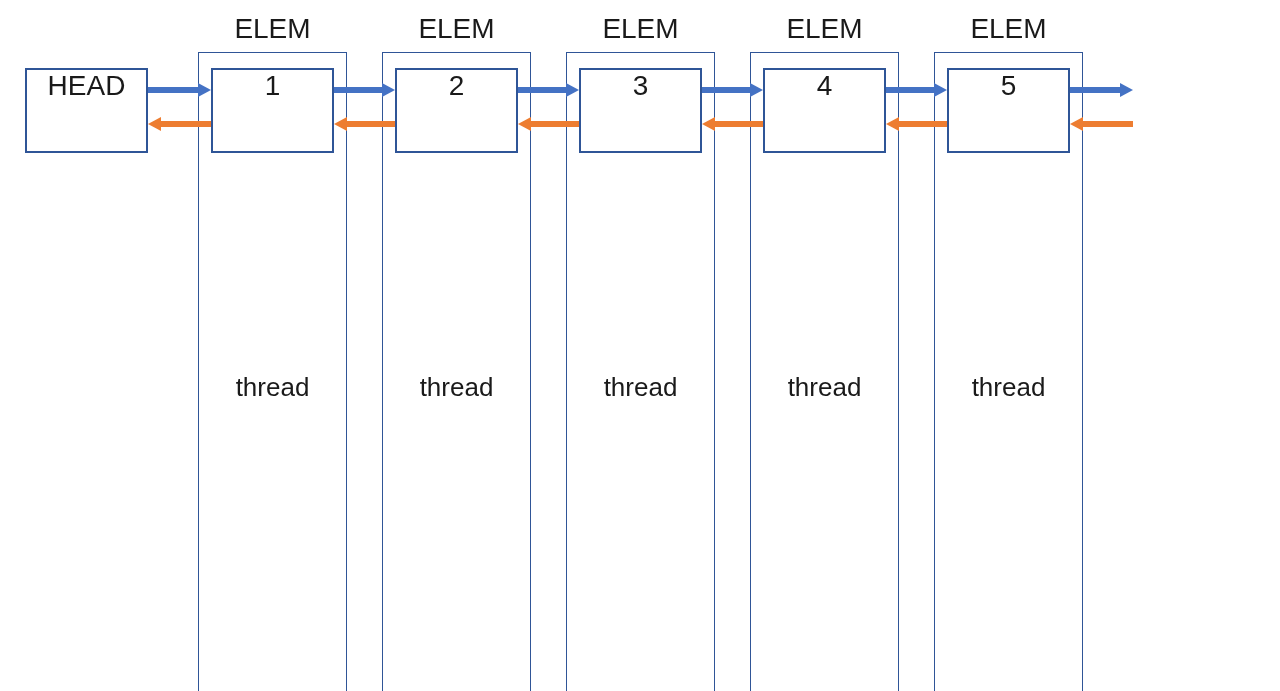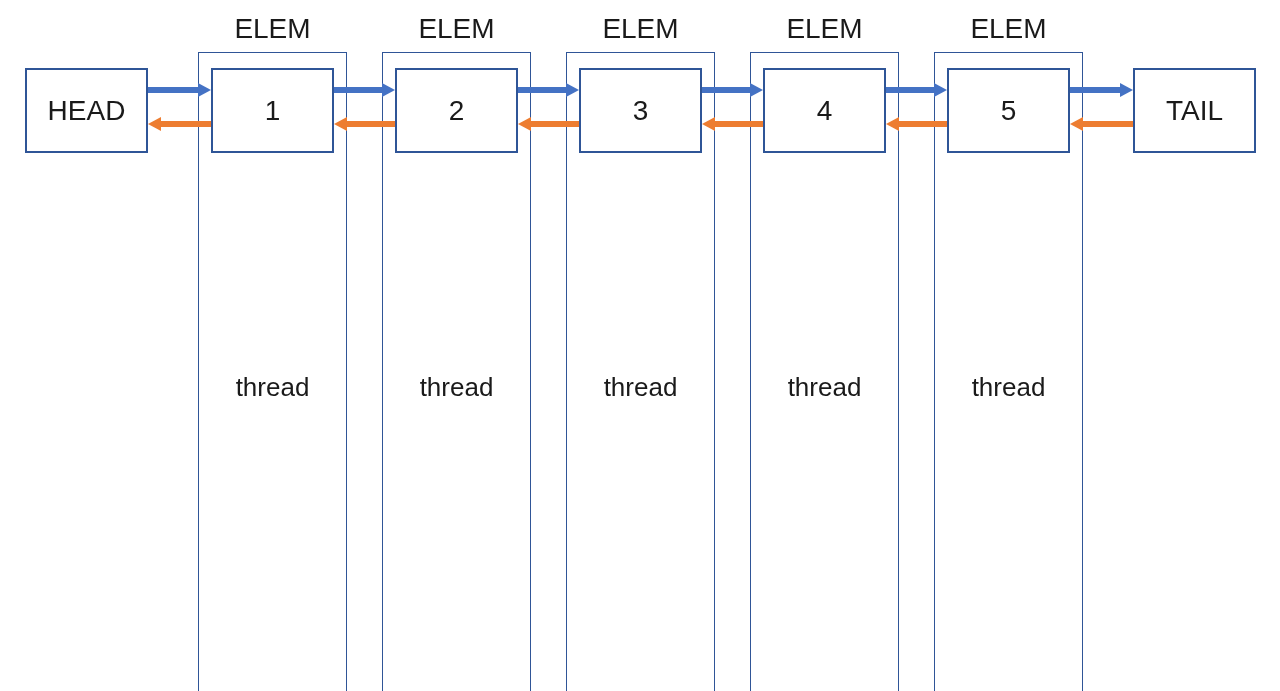--- a/index.html
+++ b/index.html
@@ -48,21 +48,21 @@
   
   .node-box {
     position: absolute;
     top: 68px;
     width: 123px;
     height: 85px;
     border: 2px solid var(--box-border, #2F5597);
     background: #ffffff;
     box-sizing: border-box;
     display: flex;
-    align-items: center;
+    align-items: flex-start;
     justify-content: center;
     font-size: 28px;
   }
   
   .arrow {
     position: absolute;
     height: 14px;
   }
   .arrow .shaft {
     position: absolute;
@@ -126,23 +126,20 @@
   </div>
 
   <div class="thread-box" style="left:934px">
     <span class="thread-label">thread</span>
   </div>
   <div class="elem-title" style="left:934px">ELEM</div>
   <div class="node-box" style="left:947px">
     <span>5</span>
   </div>
 
-  <div class="node-box" style="left:1133px">
-    <span>TAIL</span>
-  </div>
 
   <div class="arrow fwd" style="left:148px;width:63px">
       <div class="shaft"></div>
       <div class="tip"></div>
     </div>
   <div class="arrow fwd" style="left:334px;width:61px">
       <div class="shaft"></div>
       <div class="tip"></div>
     </div>
   <div class="arrow fwd" style="left:518px;width:61px">

